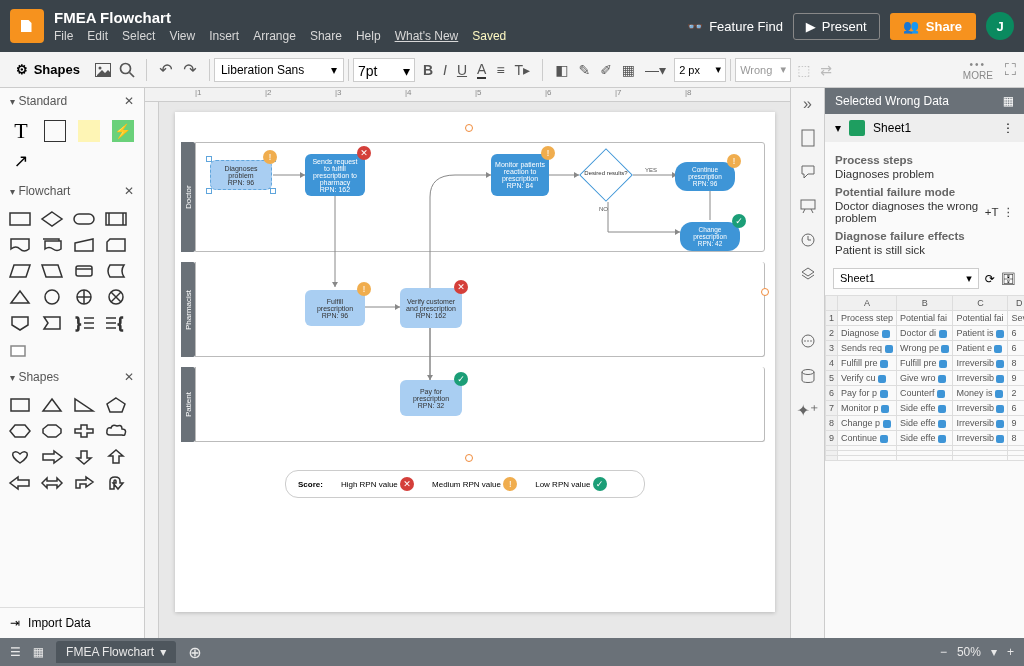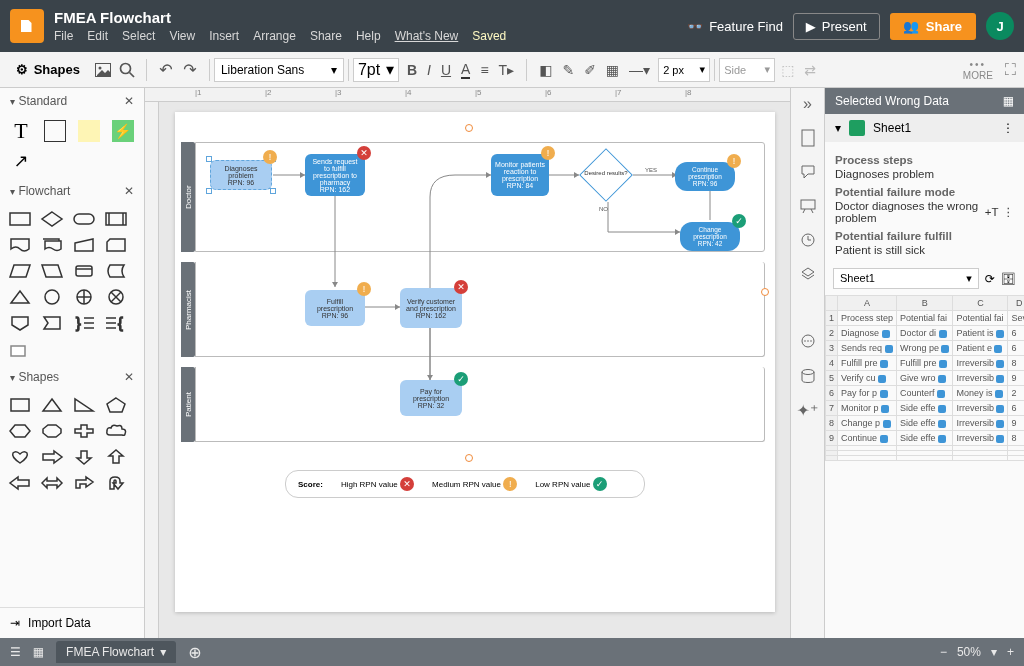--- a/index.html
+++ b/index.html
@@ -21,21 +21,21 @@
 .btn-share { background:#f6921e; padding:6px 14px; border-radius:3px; display:flex; align-items:center; gap:6px; font-size:13px; font-weight:600; }
 .avatar { width:28px; height:28px; border-radius:50%; background:#0a8a5f; display:flex; align-items:center; justify-content:center; font-size:13px; font-weight:600; }
 
 
 .toolbar { height:36px; background:#f4f4f4; border-bottom:1px solid #ccc; display:flex; align-items:center; padding:0 8px; }
 .shapes-btn { display:flex; align-items:center; gap:6px; padding:4px 8px; font-size:13px; font-weight:600; cursor:pointer; }
 .tb-ico { width:18px; height:18px; display:inline-flex; align-items:center; justify-content:center; color:#555; }
 .tb-group { display:flex; align-items:center; gap:6px; padding:0 6px; }
 .divider { width:1px; height:22px; background:#ccc; margin:0 4px; }
 .font-select { border:1px solid #ccc; background:#fff; font-size:12px; padding:6px 6px; width:130px; height:24px; display:flex; align-items:center; justify-content:space-between; }
-.size-select { border:1px solid #ccc; background:#fff; font-size:16px; padding:2px 4px; width:46px; height:24px; display:flex; align-items:flex-end; justify-content:space-between; }
+.size-select { border:1px solid #ccc; background:#fff; font-size:14px; padding:2px 4px; width:62px; height:24px; display:flex; align-items:flex-end; justify-content:space-between; }
 .px-select { border:1px solid #ccc; background:#fff; font-size:11px; padding:2px 4px; width:52px; height:24px; display:flex; align-items:center; justify-content:space-between; }
 .lw-select { border:1px solid #ccc; background:#fff; font-size:11px; padding:2px 4px; width:56px; height:24px; display:flex; align-items:center; justify-content:space-between; color:#999; }
 .tb-icons { display:flex; gap:10px; align-items:center; color:#555; font-size:14px; }
 .tb-right { margin-left:auto; display:flex; align-items:center; gap:12px; color:#888; font-size:10px; }
 
 
 .main { display:flex; height:calc(100% - 52px - 36px - 28px); }
 
 
 .left-panel { width:145px; background:#fafafa; border-right:1px solid #ccc; display:flex; flex-direction:column; overflow:hidden; }
@@ -203,21 +203,21 @@
     <span>✐</span>
     <span>▦</span>
     <span>—▾</span>
   </div>
   <div class="px-select">
       <span>2 px</span>
       <span>▾</span>
     </div>
   <div class="divider"></div>
   <div class="lw-select">
-      <span>Side</span>
+      <span>Wrong</span>
       <span>▾</span>
     </div>
   <div class="tb-icons" style="padding:0 6px;color:#bbb;">
     <span>⬚</span>
     <span>⇄</span>
   </div>
   <div class="tb-right">
     <div style="text-align:center;">
       <div style="letter-spacing:2px;">•••</div>
       <div>MORE</div>
@@ -639,21 +639,21 @@
     </div>
     <div class="rp-data">
       <div class="rp-field">Process steps</div>
       <div class="rp-val">Diagnoses problem</div>
       <div class="rp-field">Potential failure mode</div>
       <div class="rp-val">
           <span>Doctor diagnoses the wrong problem</span> 
           <span>+T</span> 
           <span>⋮</span>
         </div>
-      <div class="rp-field">Potential failure fulfill</div>
+      <div class="rp-field">Diagnose failure effects</div>
       <div class="rp-val">Patient is still sick</div>
     </div>
     <div class="rp-select-row">
       <div class="rp-select">
           <span>Sheet1</span>
           <span>▾</span>
         </div>
       <span>⟳</span>
       <span>🗄</span>
     </div>

